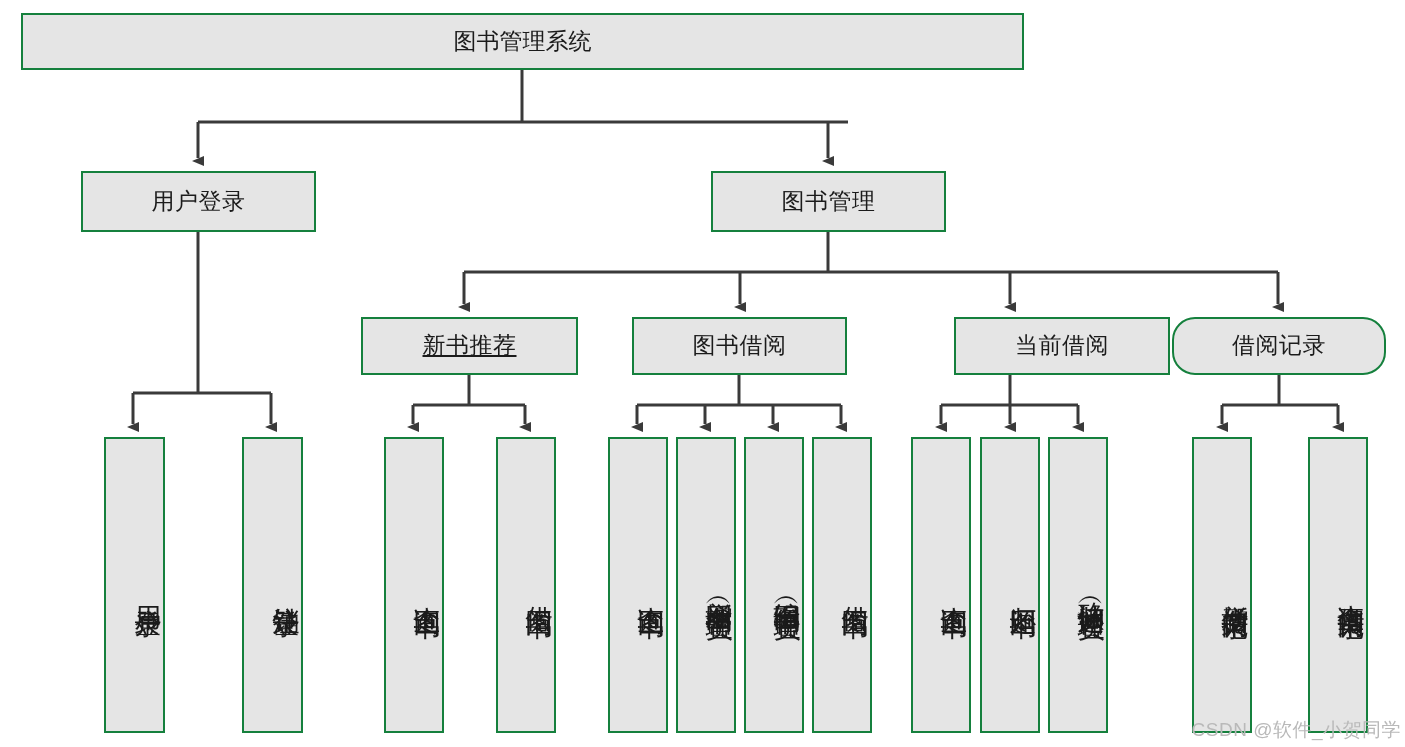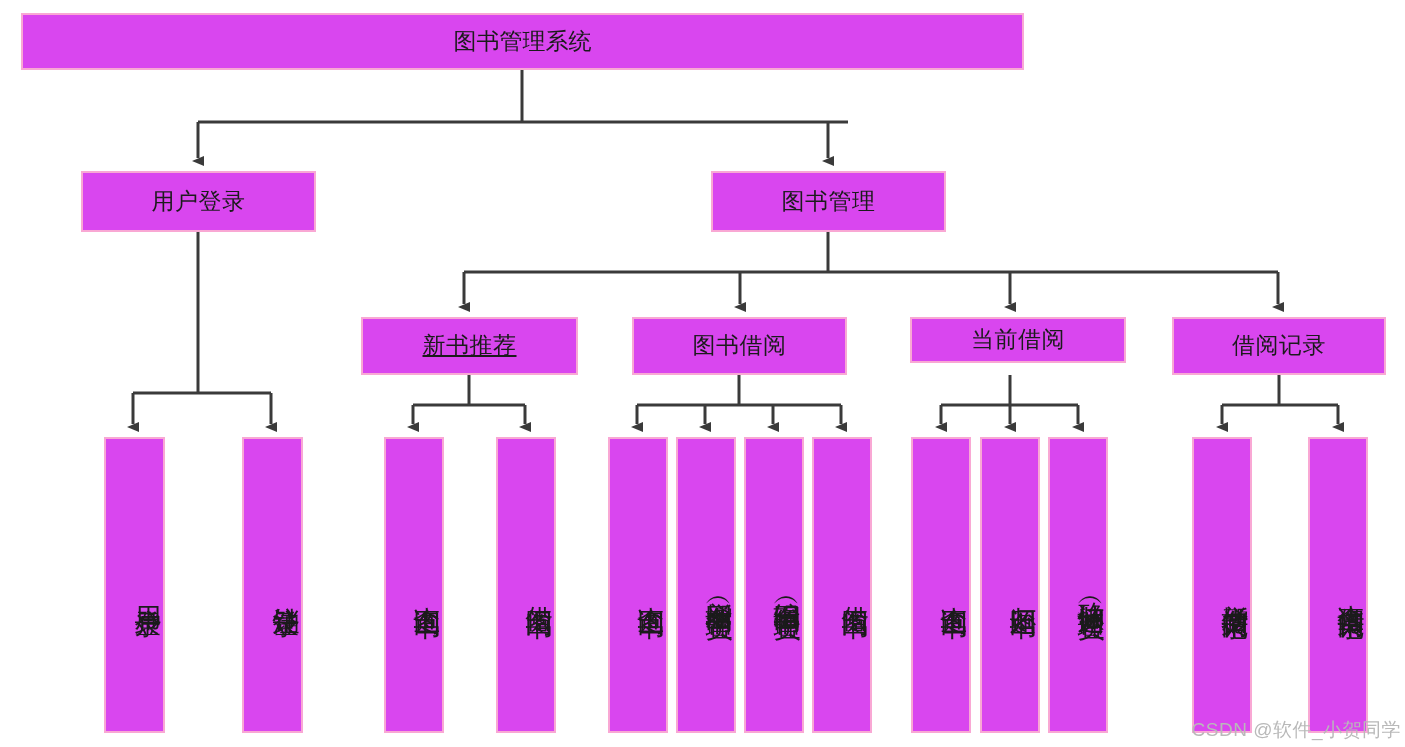--- a/index.html
+++ b/index.html
@@ -21,22 +21,22 @@
     position: absolute;
     left: 0;
     top: 0;
     width: 1405px;
     height: 747px;
     pointer-events: none;
   }
   .node {
     position: absolute;
     box-sizing: border-box;
-    background: #d946ef;
-    border: 2px solid #f9a8d4;
+    background: #e5e5e5;
+    border: 2px solid #15803d;
     color: #1b1b1b;
     display: flex;
     align-items: center;
     justify-content: center;
     text-align: center;
     line-height: 1.18;
   }
   .node.horizontal {
     font-size: 23px;
     letter-spacing: 0.5px;
@@ -135,24 +135,24 @@
   <div class="node horizontal" style="left:711px; top:171px; width:235px; height:61px;">
     <span class="label">图书管理</span>
   </div>
 
   <div class="node horizontal" style="left:361px; top:317px; width:217px; height:58px;text-decoration:underline;">
     <span class="label">新书推荐</span>
   </div>
   <div class="node horizontal" style="left:632px; top:317px; width:215px; height:58px;">
     <span class="label">图书借阅</span>
   </div>
-  <div class="node horizontal" style="left:910px; top:317px; width:216px; height:46px;">
+  <div class="node horizontal" style="left:954px; top:317px; width:216px; height:58px;">
     <span class="label">当前借阅</span>
   </div>
-  <div class="node horizontal" style="left:1172px; top:317px; width:214px; height:58px;">
+  <div class="node horizontal" style="left:1172px; top:317px; width:214px; height:58px;border-radius:23px;">
     <span class="label">借阅记录</span>
   </div>
 
   <div class="node vertical" style="left:104px; top:437px; width:61px; height:296px;">
     <span class="label">用户登录</span>
   </div>
   <div class="node vertical" style="left:242px; top:437px; width:61px; height:296px;">
     <span class="label">注销登录</span>
   </div>
 

